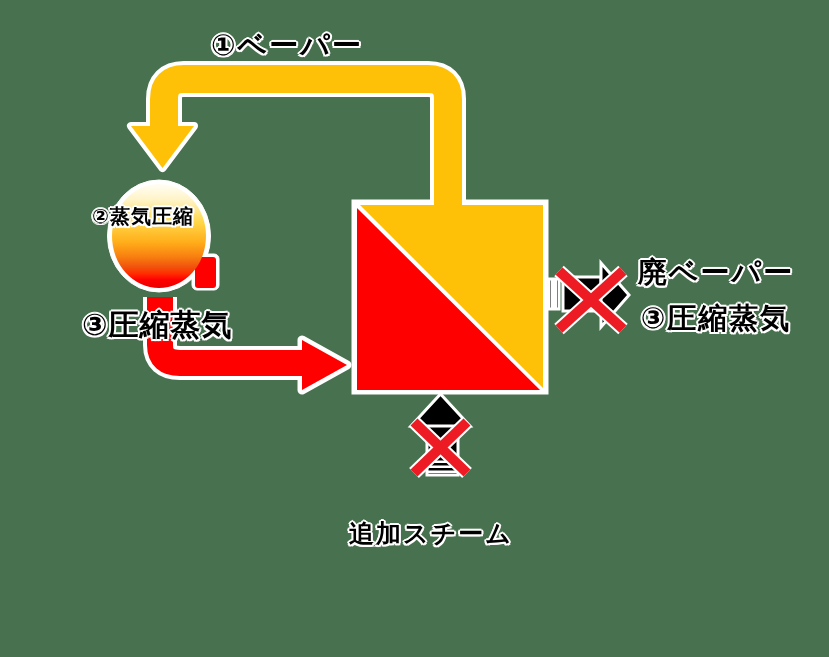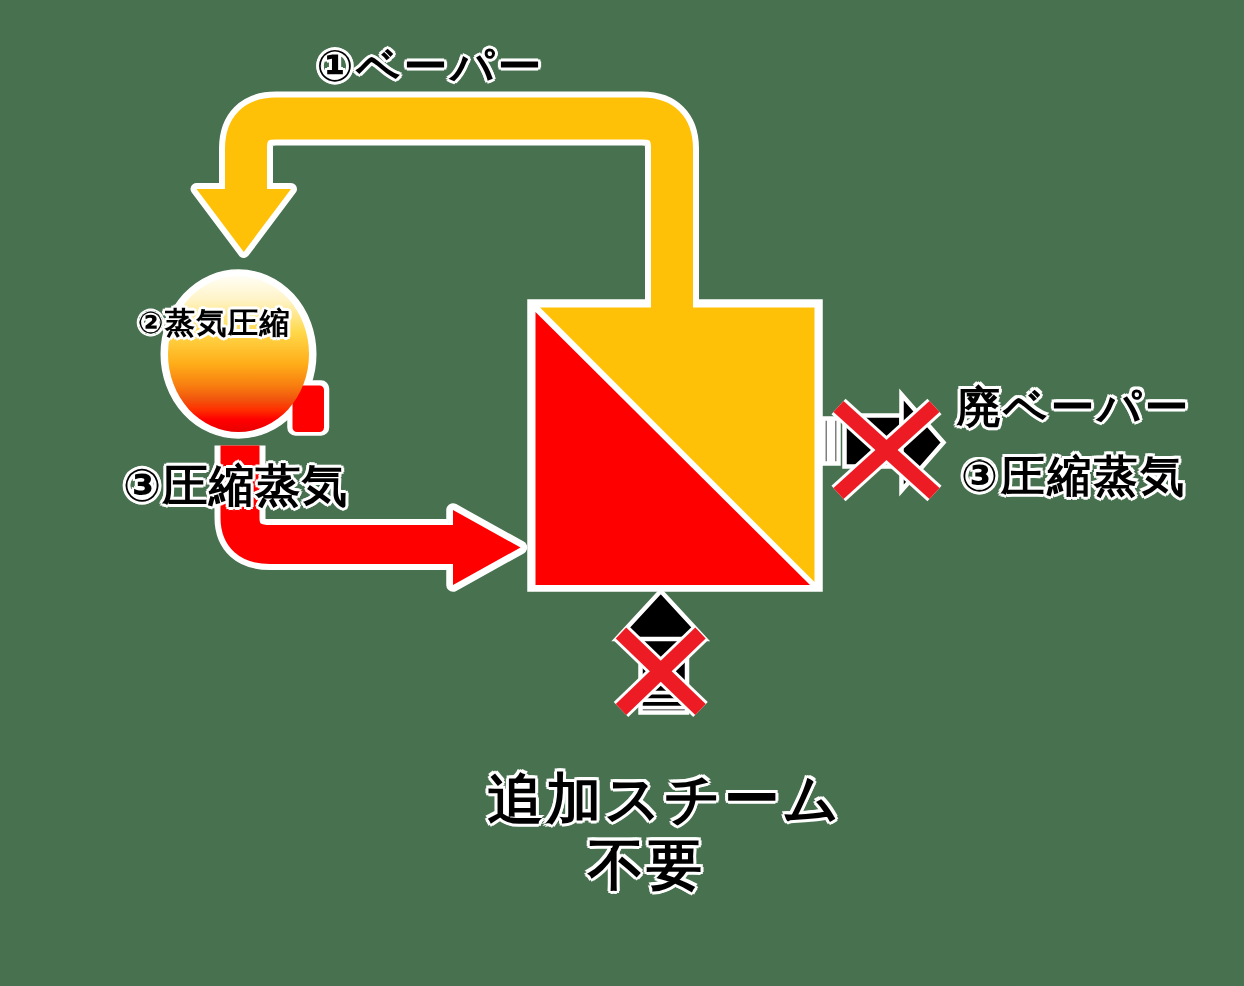--- a/index.html
+++ b/index.html
@@ -37,21 +37,21 @@
     white-space:nowrap;line-height:1.1;
     text-shadow:2px 0 0 var(--outline-white),-2px 0 0 var(--outline-white),
       0 2px 0 var(--outline-white),0 -2px 0 var(--outline-white),
       1.5px 1.5px 0 var(--outline-white),-1.5px 1.5px 0 var(--outline-white),
       1.5px -1.5px 0 var(--outline-white),-1.5px -1.5px 0 var(--outline-white);
   }
   .lbl-step1{left:211px;top:30px;font-size:29px;letter-spacing:2px;}
   .lbl-step2{left:92px;top:205px;font-size:20px;letter-spacing:1px;}
   .lbl-step3{left:82px;top:308px;font-size:30px;letter-spacing:1px;}
   .lbl-waste{left:620px;top:249px;width:192px;text-align:center;font-size:29px;letter-spacing:2px;line-height:46px;}
-  .lbl-steam{left:325px;top:511px;width:212px;text-align:center;font-size:37px;letter-spacing:2px;line-height:44px;}
+  .lbl-steam{left:325px;top:511px;width:212px;text-align:center;font-size:25px;letter-spacing:2px;line-height:44px;}
 </style>
 </head>
 <body>
 
 <div class="stage">
 
   <svg width="829" height="657" viewBox="0 0 829 657">
     <defs>
       <linearGradient id="sphereGrad" x1="0" y1="0" x2="0" y2="1">
         <stop offset="0" stop-color="#FFFEF5"></stop>
@@ -127,16 +127,15 @@
   <div class="lbl lbl-step2">②蒸気圧縮</div>
   <div class="lbl lbl-step3">③圧縮蒸気</div>
 
   <div class="lbl lbl-waste">
     <div>廃ベーパー</div>
     <div>③圧縮蒸気</div>
   </div>
 
   <div class="lbl lbl-steam">
     <div>追加スチーム</div>
-    <div>不要</div>
   </div>
 
 </div>
 
 </body></html>

